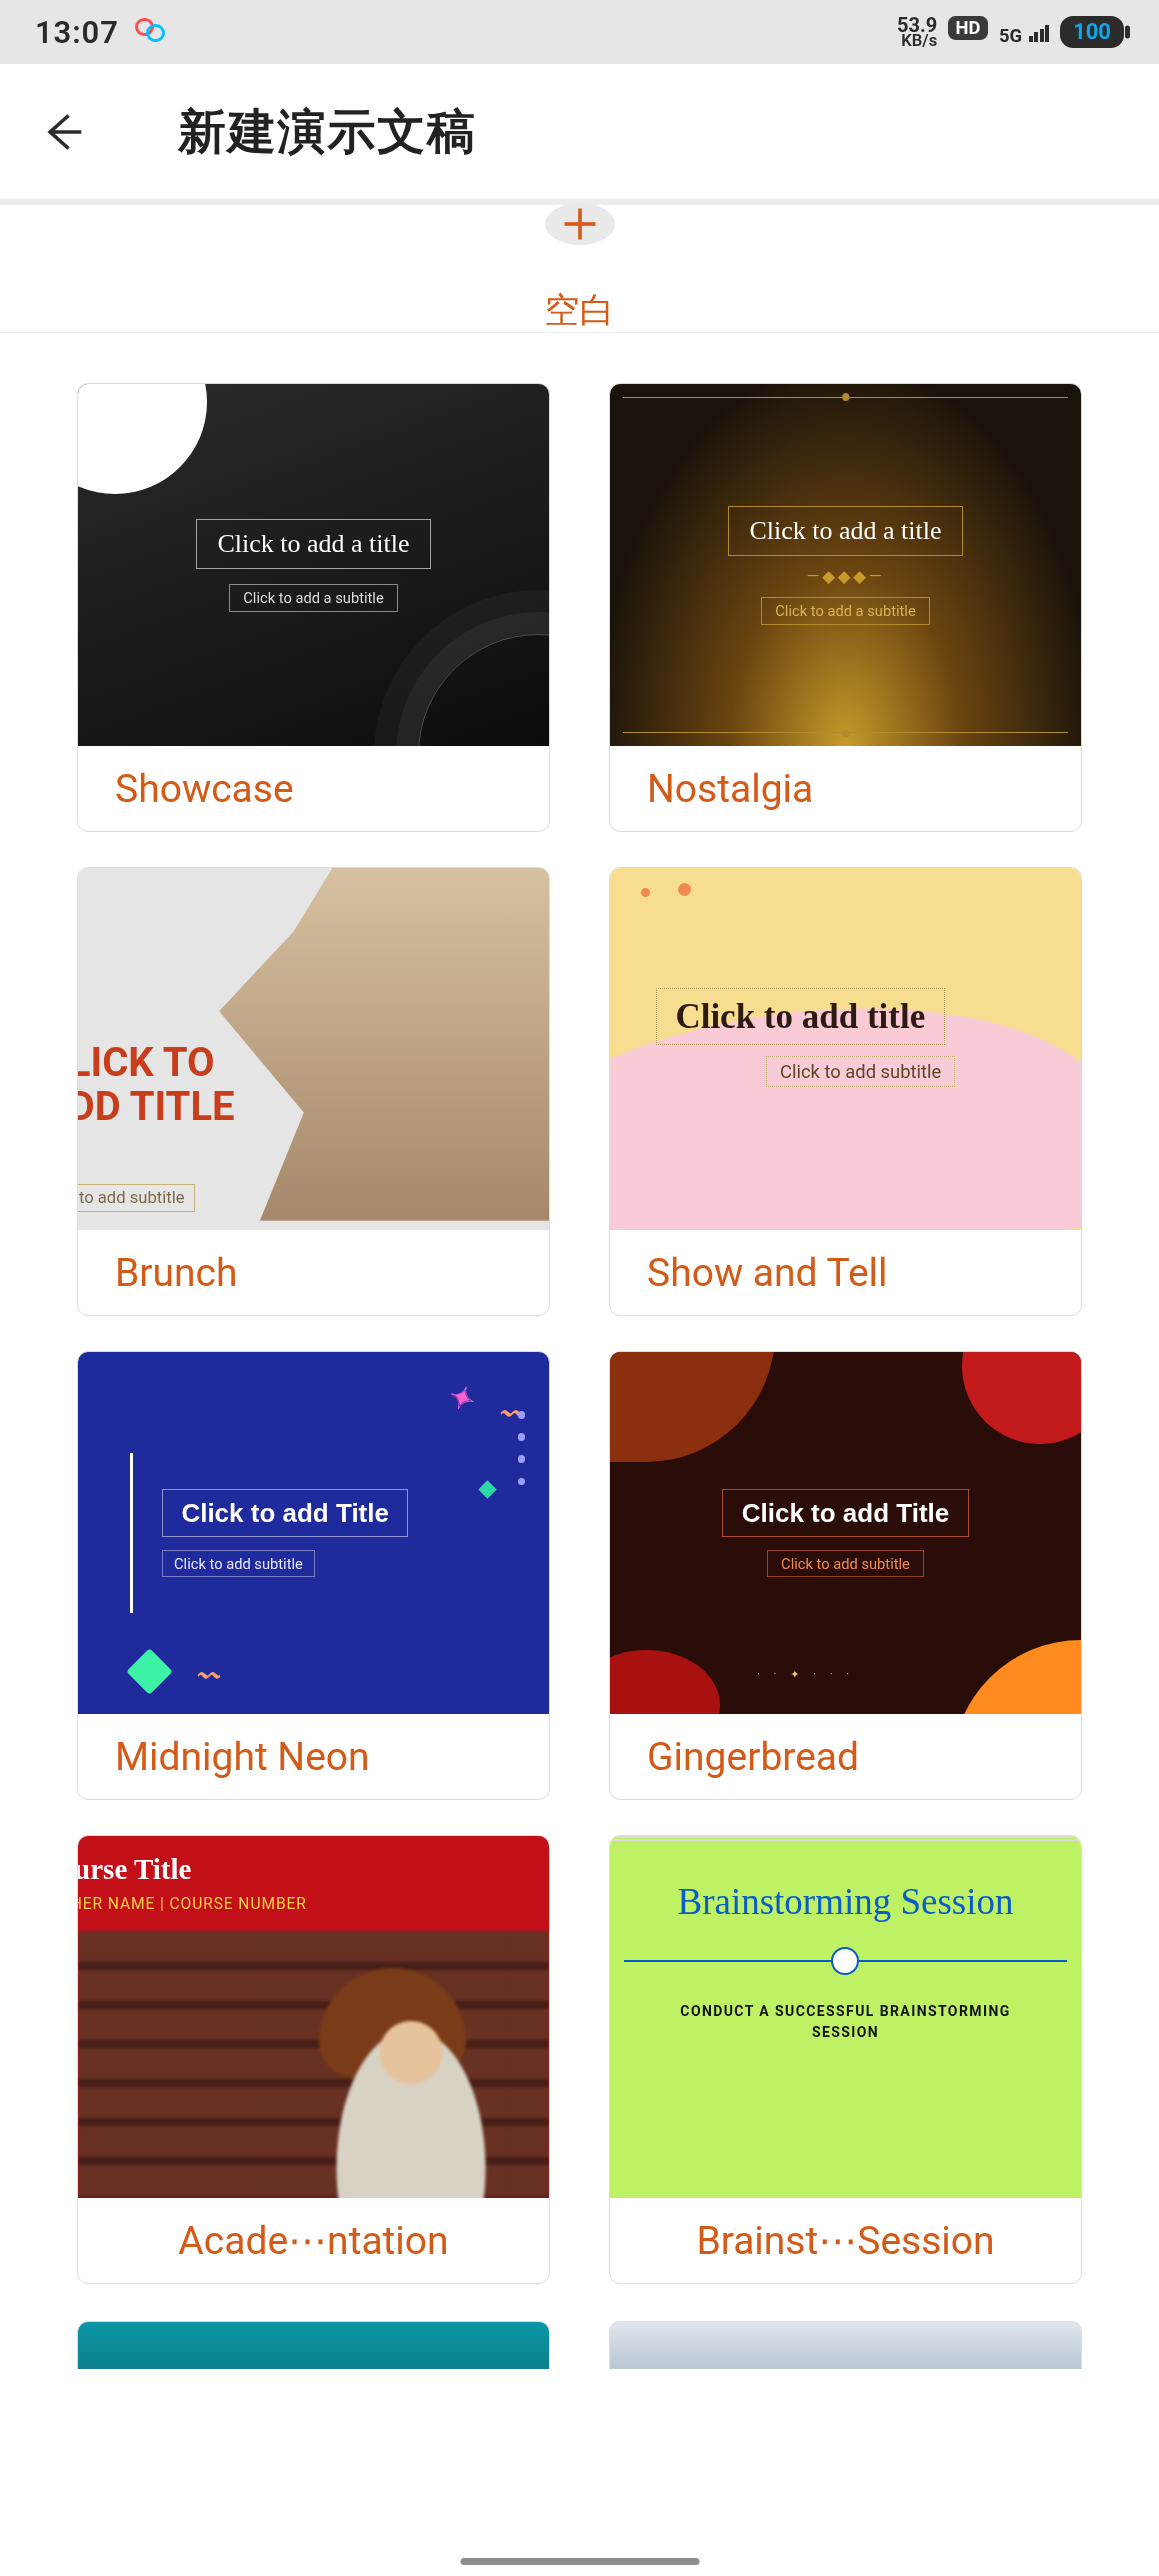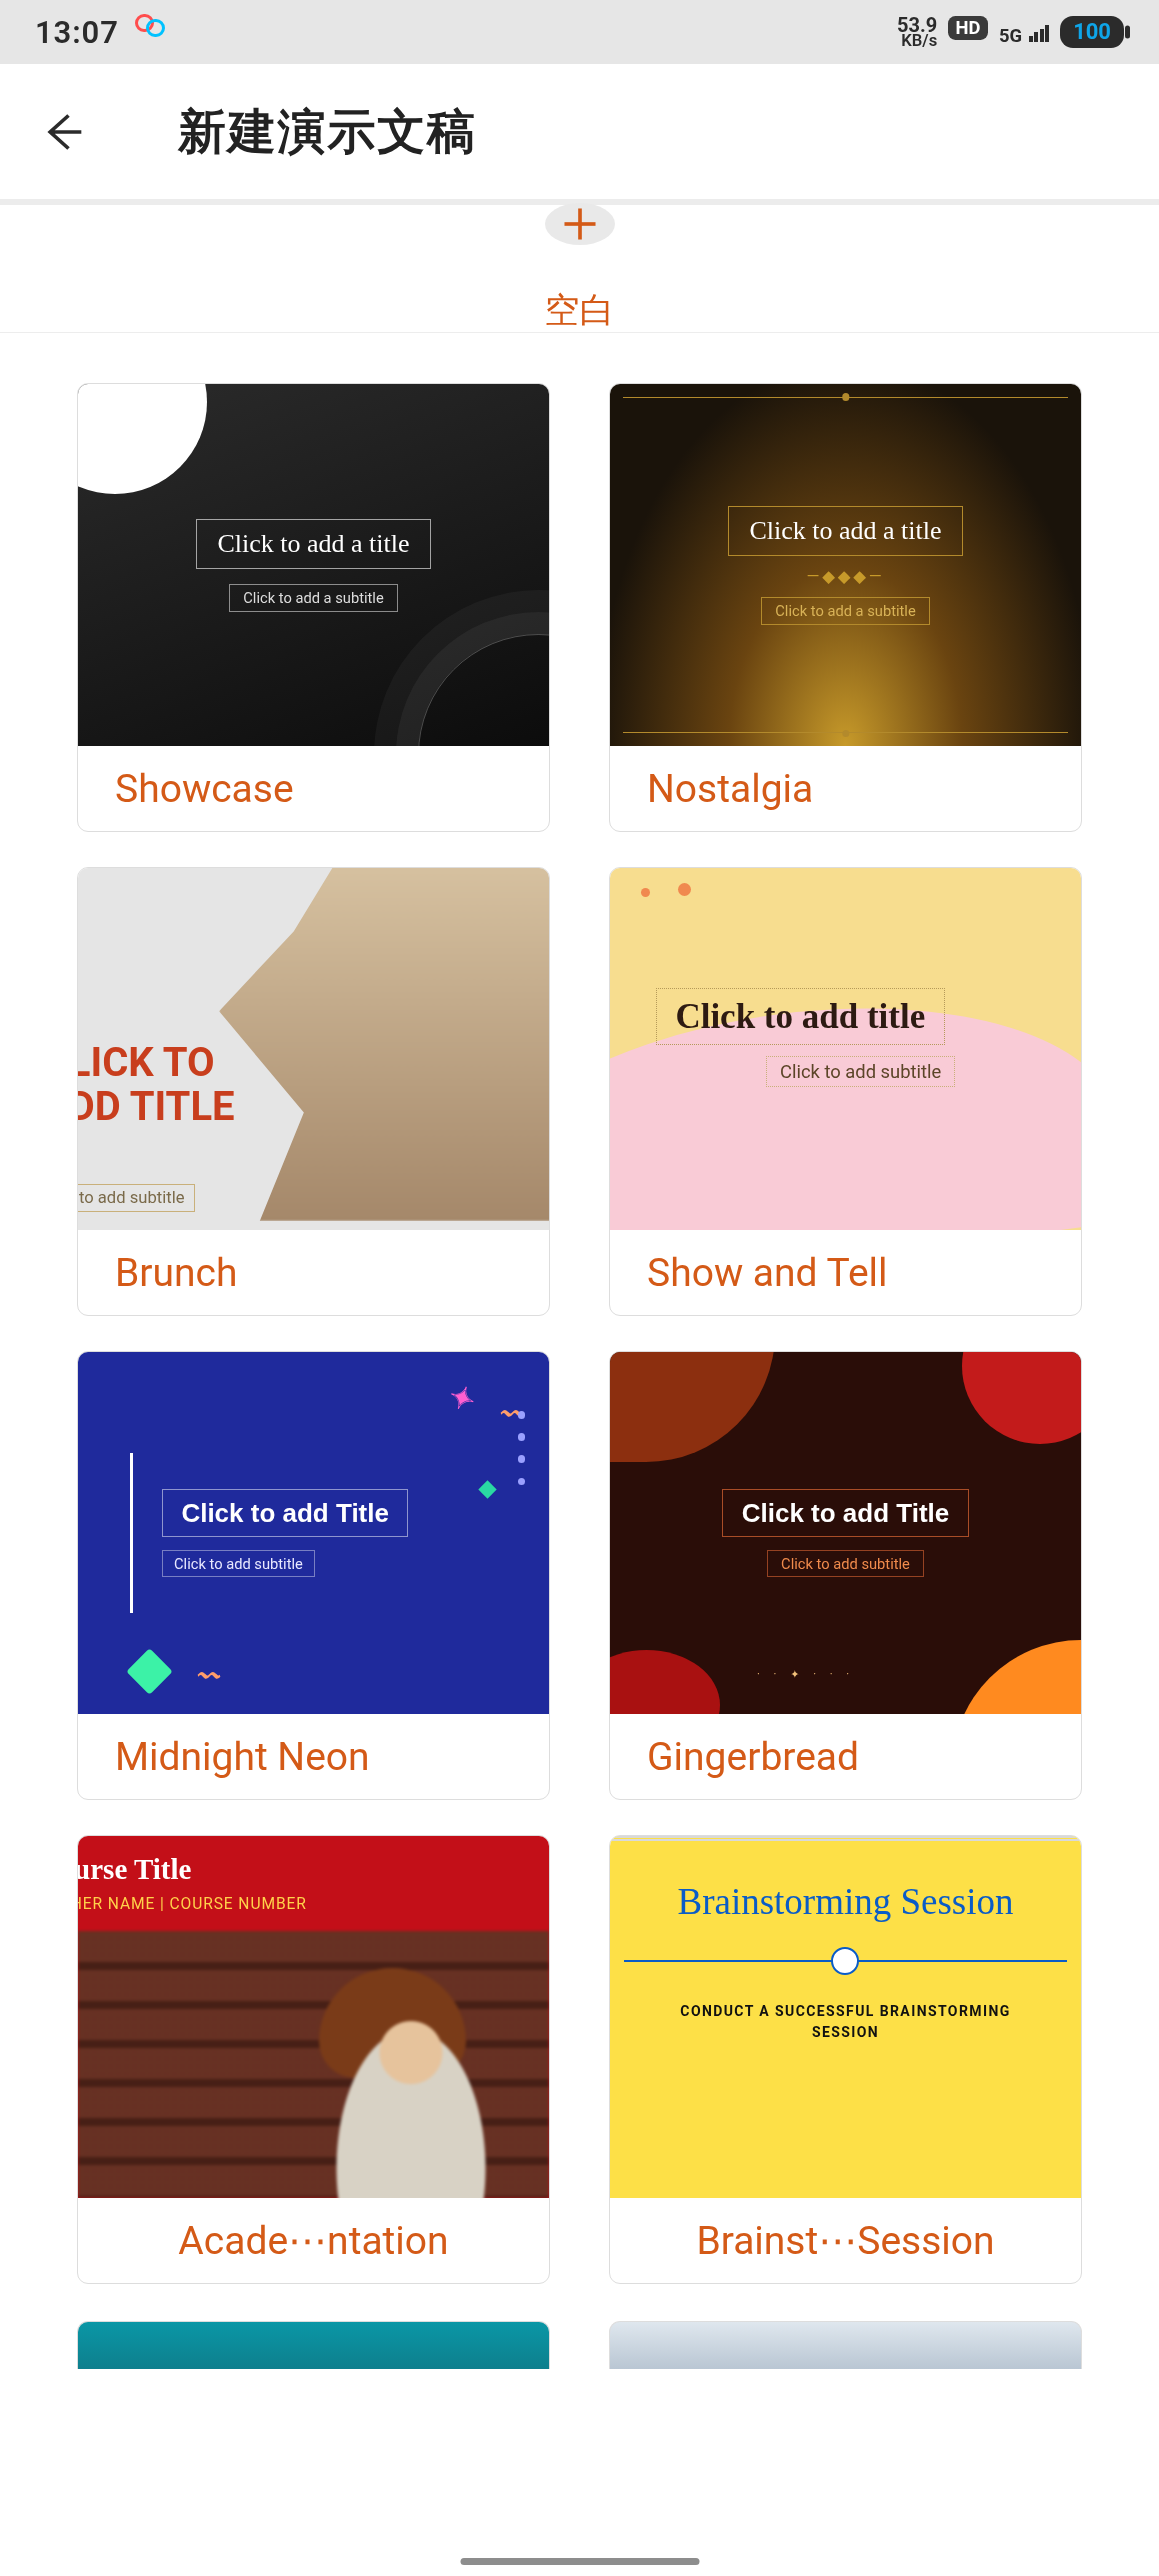--- a/index.html
+++ b/index.html
@@ -1,20 +1,20 @@
 <!DOCTYPE html>
 <html style="font-size:14.7px"><head>
   <meta charset="utf-8">
   <style>
     * { margin:0; padding:0; box-sizing:border-box; font-family: -apple-system, "Segoe UI", Roboto, "Helvetica Neue", Arial, "Noto Sans", sans-serif; }
     body { width:1159px; height:2576px; background:#fff; color:#222; }
 
     
     .status-bar { height:64px; background:#e6e6e6; display:flex; align-items:center; justify-content:space-between; padding:0 35px; font-size:28px; color:#2b2b2b; }
-    .status-left { display:flex; gap:16.6px; font-weight:600; letter-spacing:0.9px; }
+    .status-left { display:flex; align-items:center; gap:16.6px; font-weight:600; letter-spacing:0.9px; }
     .status-left .time { font-size:31px; }
     .rings-icon { width:31px; height:28px; position:relative; }
     .rings-icon span { position:absolute; width:18.4px; height:18.4px; border-radius:50%; border:3.7px solid; background:transparent; }
     .rings-icon .r1 { border-color:#ff4d4d; left:0; top:0; }
     .rings-icon .r2 { border-color:#00c2ff; left:11px; top:5.5px; }
     .status-right { display:flex; align-items:flex-start; gap:11px; }
     .net-speed { text-align:right; line-height:0.9; }
     .net-speed .l1 { font-size:20px; font-weight:700; display:block; }
     .net-speed .l2 { font-size:16.6px; font-weight:600; display:block; }
     .pill { background:#3a3a3a; color:#fff; border-radius:7.4px; padding:1.8px 7.4px; font-size:18.4px; font-weight:700; }
@@ -118,21 +118,21 @@
        repeating-linear-gradient(180deg,#6e3a2a 0 31px,#3d1f16 31px 39px),
        repeating-linear-gradient(90deg,#d9c7a7 0 14.7px,#c2ad87 14.7px 22px,#e8dbc1 22px 40px);
        filter:blur(1.4px); position:relative; margin-top:11px; }
     .t-academic .person { position:absolute; right:55px; bottom:-9.2px; width:166px; height:193px;
        background:radial-gradient(circle at 50% 20%, #e6c39c 0 31px, transparent 32px),
                   radial-gradient(ellipse at 50% 80%, #d8d2c5 0 74px, transparent 75px);
        border-radius:74px 74px 0 0; }
     .t-academic .hair { position:absolute; right:83px; bottom:120px; width:147px; height:110px; background:#7a3b18; border-radius:74px 74px 37px 37px; }
 
     
-    .t-brain { background:#fde047; border-top:5.5px double #d9d9d9; display:flex; flex-direction:column; align-items:center; padding-top:39px; }
+    .t-brain { background:#bef264; border-top:5.5px double #d9d9d9; display:flex; flex-direction:column; align-items:center; padding-top:39px; }
     .t-brain .bt { color:#0a5cc7; font-family:"Times New Roman",serif; font-size:37px; }
     .t-brain .line { margin-top:37px; width:94%; height:1.8px; background:#0a5cc7; position:relative; }
     .t-brain .line::after { content:""; position:absolute; left:50%; top:50%; width:24px; height:24px; border:2.8px solid #0a5cc7; border-radius:50%; background:#fff; transform:translate(-50%,-50%); }
     .t-brain .bs { margin-top:39px; color:#111; font-size:14px; font-weight:700; letter-spacing:1.4px; text-align:center; line-height:1.5; padding:0 37px; }
 
     
     .row5 { padding:0 77px; display:grid; grid-template-columns:1fr 1fr; gap:59px; }
     .peek { height:48px; border-radius:11px 11px 0 0; border:0.9px solid #ddd; border-bottom:none; }
     .peek.left { background:linear-gradient(180deg,#0a97a6,#0e7f8d); }
     .peek.right { background:linear-gradient(180deg,#dfe7ee,#b9c6d3); }

